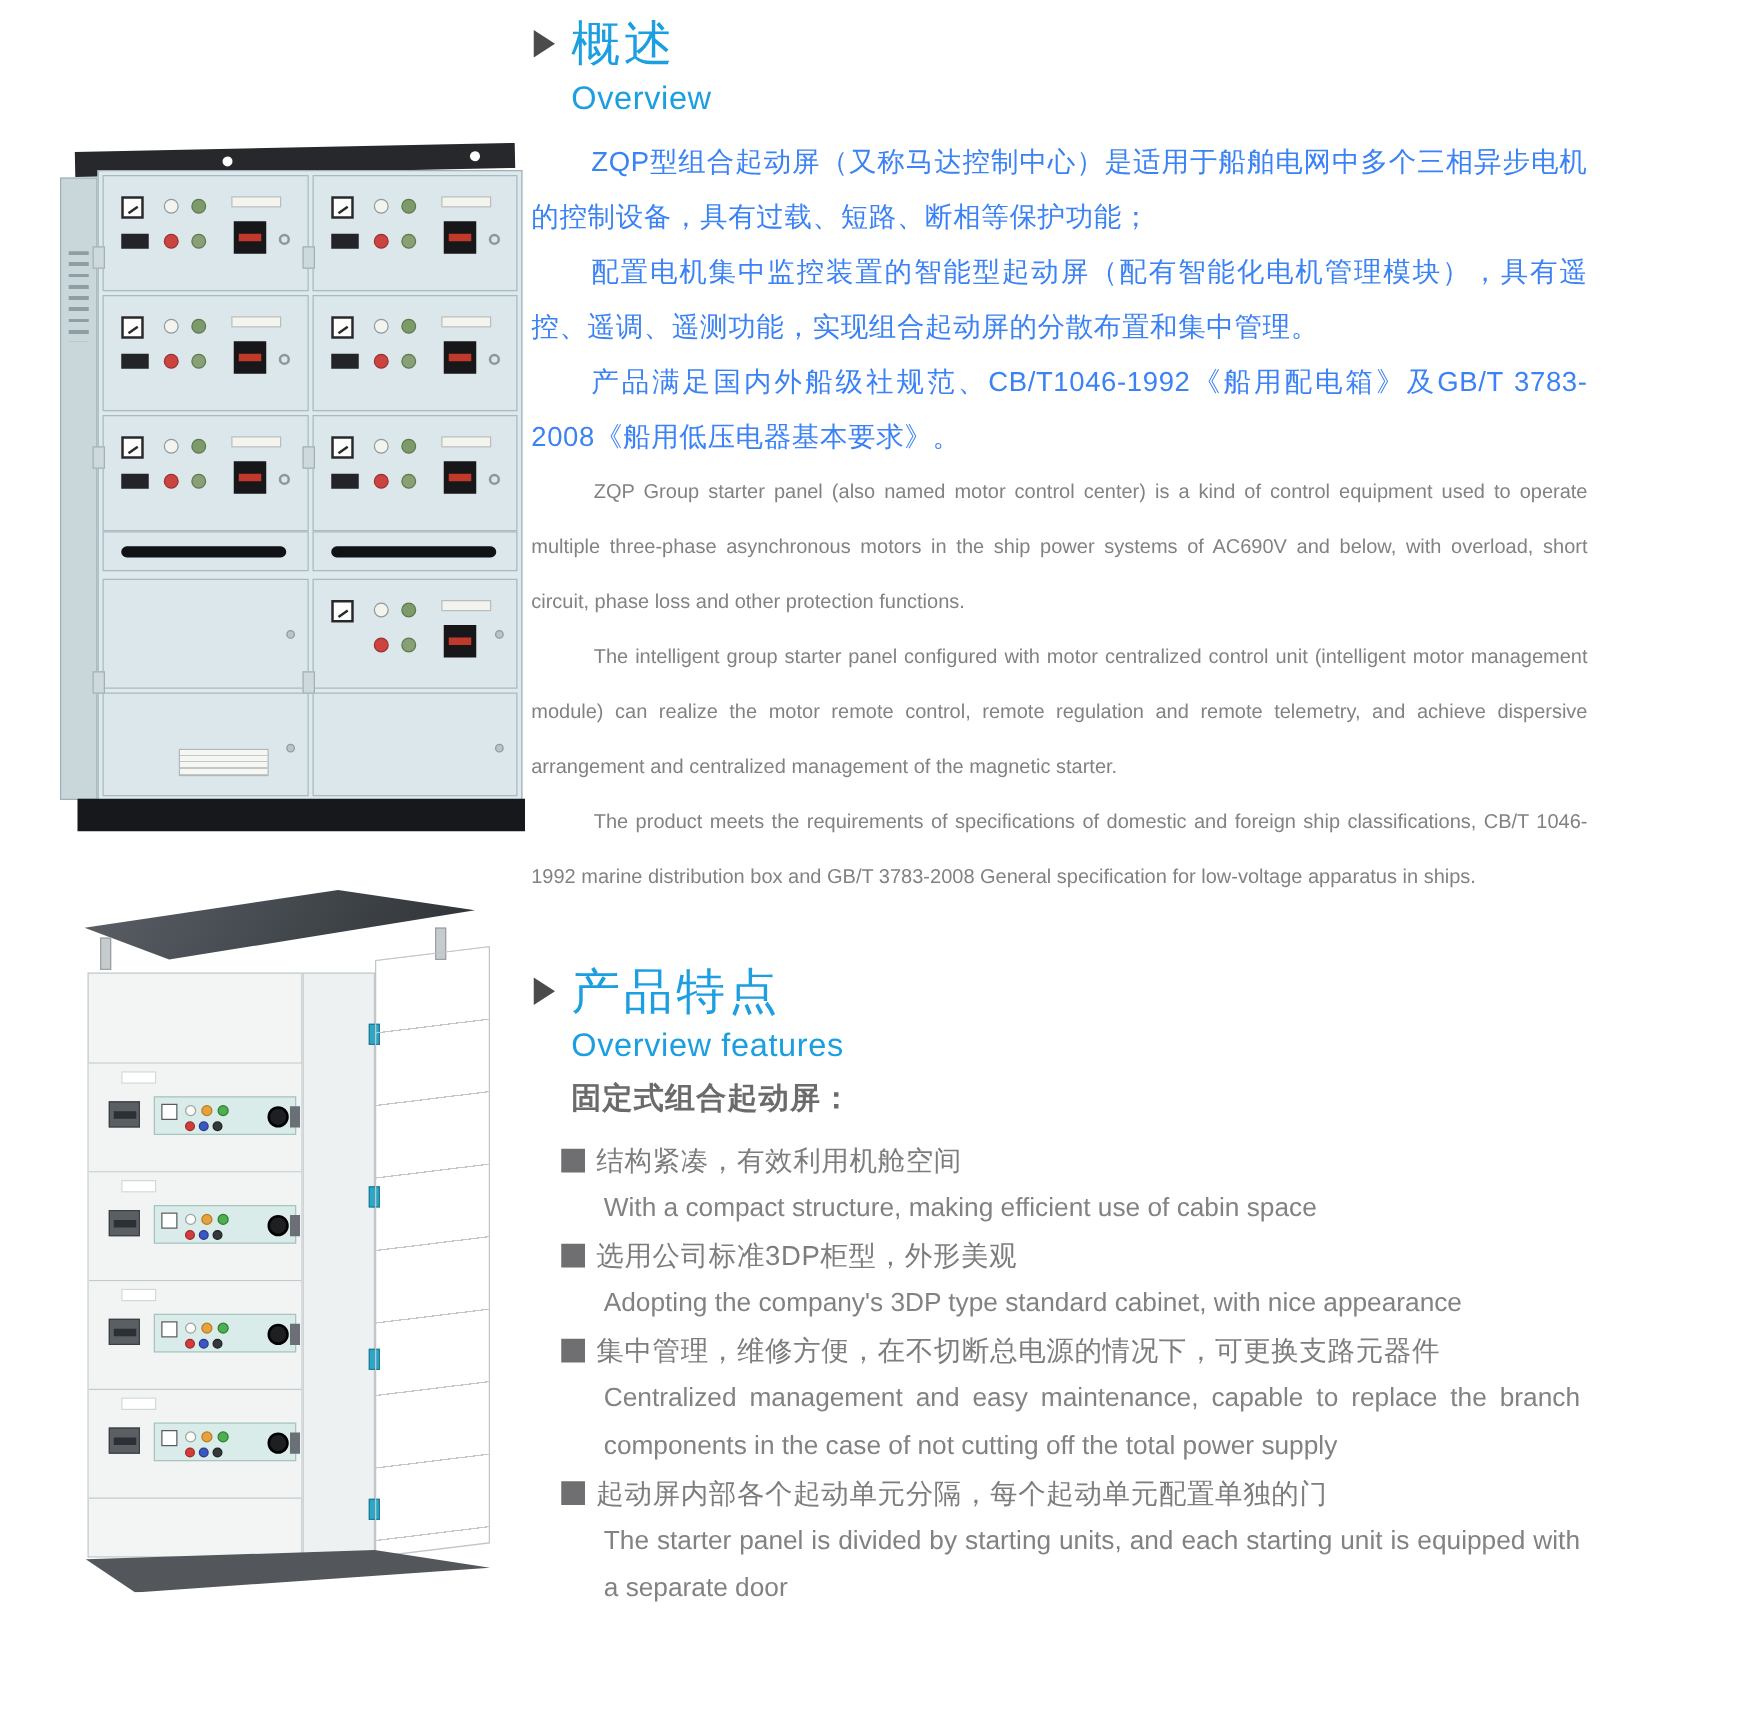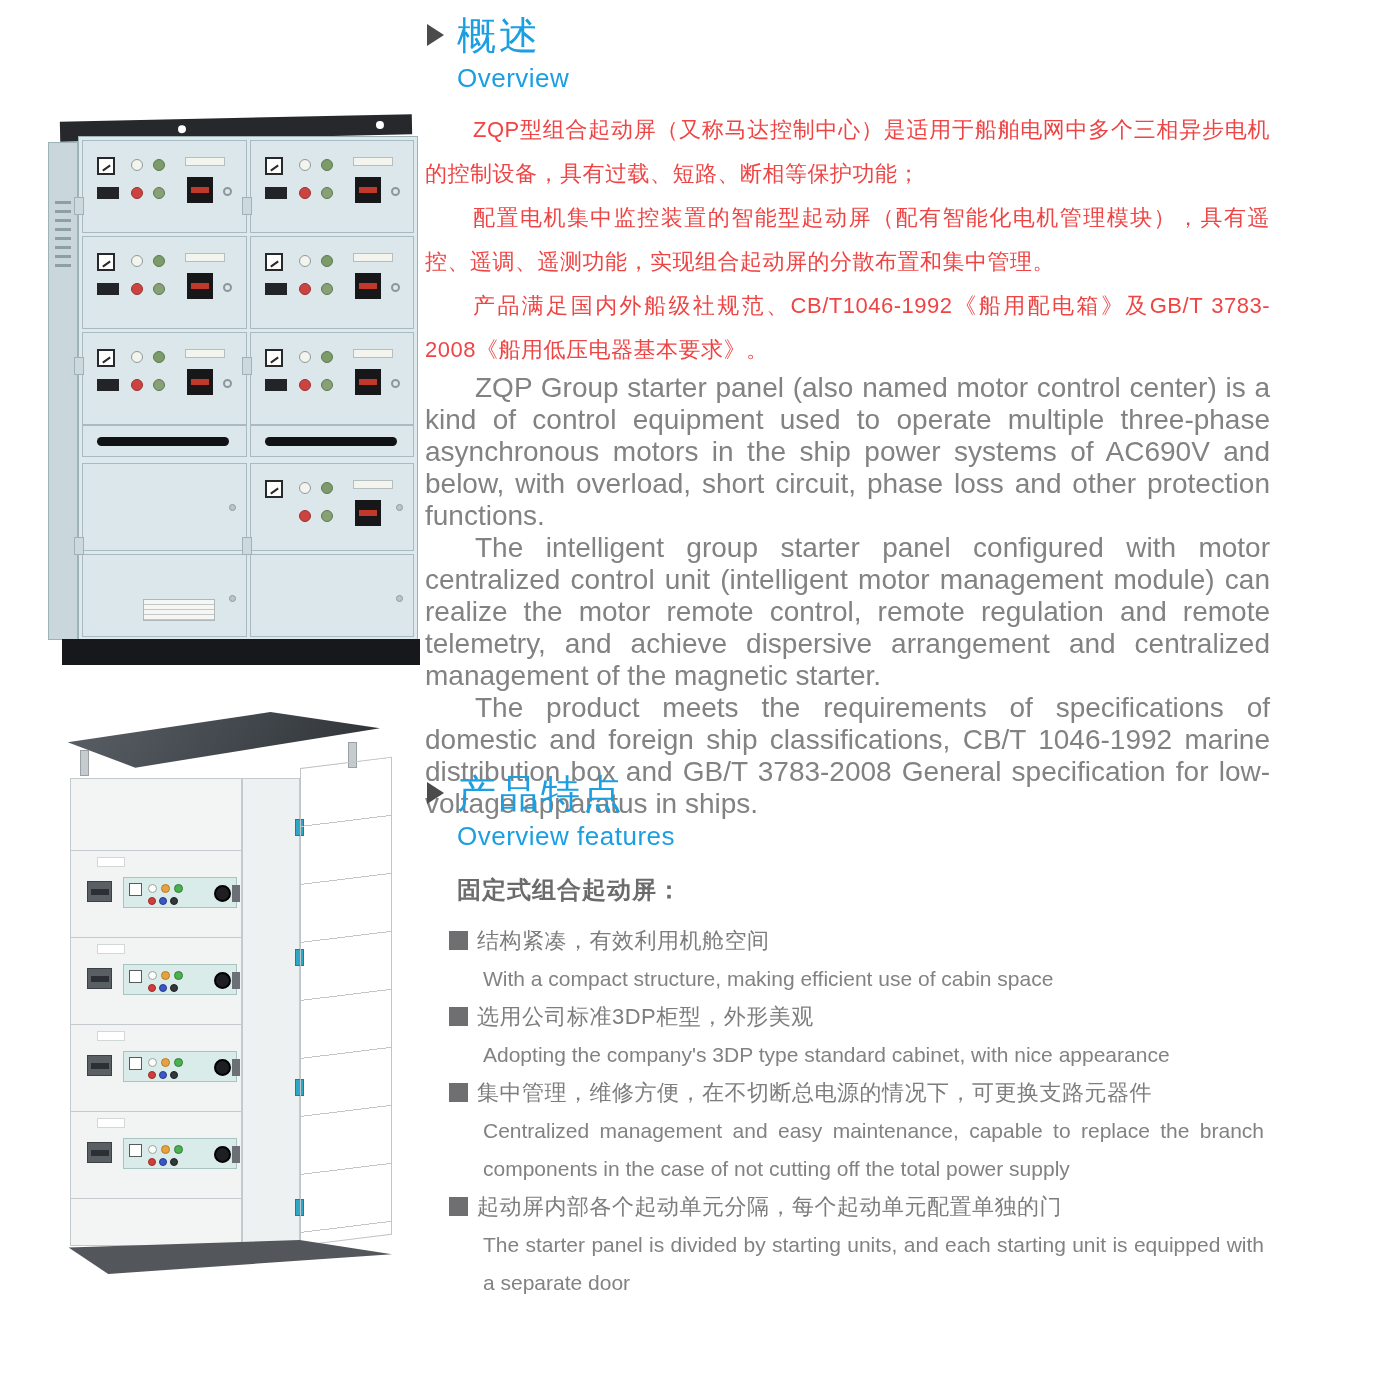--- a/index.html
+++ b/index.html
@@ -12,24 +12,24 @@
   .col-overview { top:14px; }
   .col-features { top:772px; }
 
   .sec-header { position:relative; padding-left:32px; }
   .tri { position:absolute; left:2px; top:10px; width:0; height:0;
          border-left:17px solid #4b4b4b; border-top:11px solid transparent; border-bottom:11px solid transparent; }
   .sec-title { font-size:39px; font-weight:500; color:#1b9fe1; letter-spacing:3px; line-height:1.15; }
   .sec-sub { font-size:26px; color:#1b9fe1; margin-top:4px; letter-spacing:0.5px; }
 
   .paras { margin-top:14px; }
-  .p-zh { font-size:22px; color:#ef4444; line-height:44px; text-align:justify; text-indent:48px; letter-spacing:0.5px; }
-  .p-en { font-size:28px; color:#828282; line-height:32px; text-align:justify; text-indent:50px; }
-
-  .feat-subtitle-zh { margin-top:22px; padding-left:32px; font-size:24px; font-weight:bold; color:#6b6b6b; letter-spacing:1px; }
+  .p-zh { font-size:22px; color:#3b82f6; line-height:44px; text-align:justify; text-indent:48px; letter-spacing:0.5px; }
+  .p-en { font-size:16px; color:#828282; line-height:44px; text-align:justify; text-indent:50px; }
+
+  .feat-subtitle-zh { margin-top:10px; padding-left:32px; font-size:24px; font-weight:bold; color:#6b6b6b; letter-spacing:1px; }
   .feat-subtitle-en { margin-top:6px; padding-left:32px; font-size:21px; color:#828282; }
 
   .feat-list { margin-top:16px; padding-left:24px; }
   .feat-zh { font-size:22px; color:#7d7d7d; line-height:38px; letter-spacing:0.5px; }
   .bullet-sq { display:inline-block; width:19px; height:19px; background:#6f6f71; margin-right:9px; vertical-align:-2px; }
   .feat-en { font-size:21px; color:#828282; line-height:38px; text-align:justify; padding-left:34px; padding-right:6px; }
 
   
   .cab1 { position:absolute; left:48px; top:98px; width:372px; height:568px; }
   .c1-rail { position:absolute; left:12px; top:20px; width:352px; height:20px; background:#26282c; transform:rotate(-1.2deg); }

